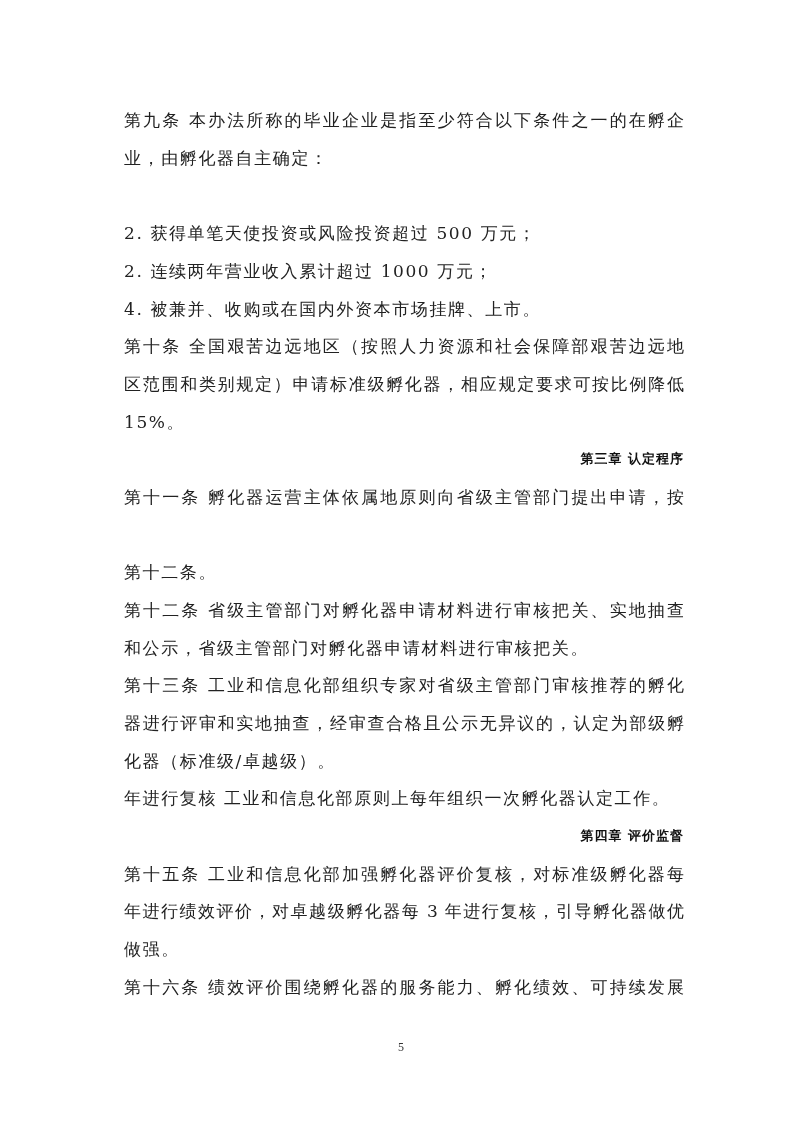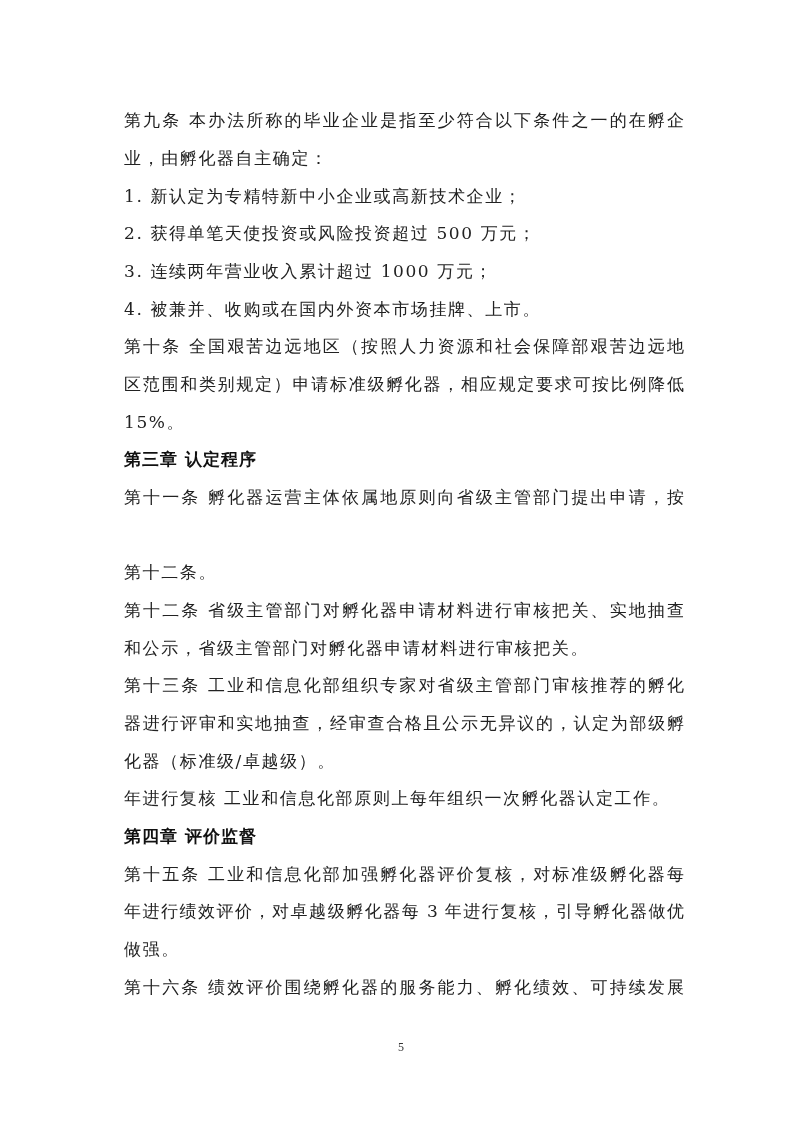--- a/index.html
+++ b/index.html
@@ -36,22 +36,22 @@
     .line.justify {
       text-align: justify;
       text-align-last: justify;
       white-space: normal;
       letter-spacing: 0;
     }
     .heading {
       position: absolute;
       left: 120px;
       width: 560px;
-      text-align: left;
-      font-size: 17px;
+      text-align: right;
+      font-size: 13px;
       line-height: 20px;
       font-weight: bold;
       font-family: "DejaVu Sans", "Liberation Sans", sans-serif;
       color: #111111;
       letter-spacing: 1px;
     }
     .page-number {
       position: absolute;
       left: 0;
       width: 794px;
@@ -61,23 +61,22 @@
       color: #333333;
       font-family: "Liberation Serif", serif;
     }
   </style>
 </head>
 <body>
 
 <div class="page">
   <div class="line justify" style="top:110px">第九条 本办法所称的毕业企业是指至少符合以下条件之一的在孵企</div>
   <div class="line" style="top:148px">业，由孵化器自主确定：</div>
-  <div class="line" style="top:186px">1.  新认定为专精特新中小企业或高新技术企业；</div>
   <div class="line" style="top:223px">2.  获得单笔天使投资或风险投资超过 500 万元；</div>
-  <div class="line" style="top:261px">3.  连续两年营业收入累计超过 1000 万元；</div>
+  <div class="line" style="top:261px">2.  连续两年营业收入累计超过 1000 万元；</div>
   <div class="line" style="top:299px">4.  被兼并、收购或在国内外资本市场挂牌、上市。</div>
   <div class="line justify" style="top:336px">第十条 全国艰苦边远地区（按照人力资源和社会保障部艰苦边远地</div>
   <div class="line justify" style="top:374px">区范围和类别规定）申请标准级孵化器，相应规定要求可按比例降低</div>
   <div class="line" style="top:412px">15%。</div>
   <div class="heading" style="top:449px">第三章  认定程序</div>
   <div class="line justify" style="top:487px">第十一条 孵化器运营主体依属地原则向省级主管部门提出申请，按</div>
   <div class="line" style="top:562px">第十二条。</div>
   <div class="line justify" style="top:600px">第十二条 省级主管部门对孵化器申请材料进行审核把关、实地抽查</div>
   <div class="line" style="top:638px">和公示，省级主管部门对孵化器申请材料进行审核把关。</div>
   <div class="line justify" style="top:675px">第十三条 工业和信息化部组织专家对省级主管部门审核推荐的孵化</div>

